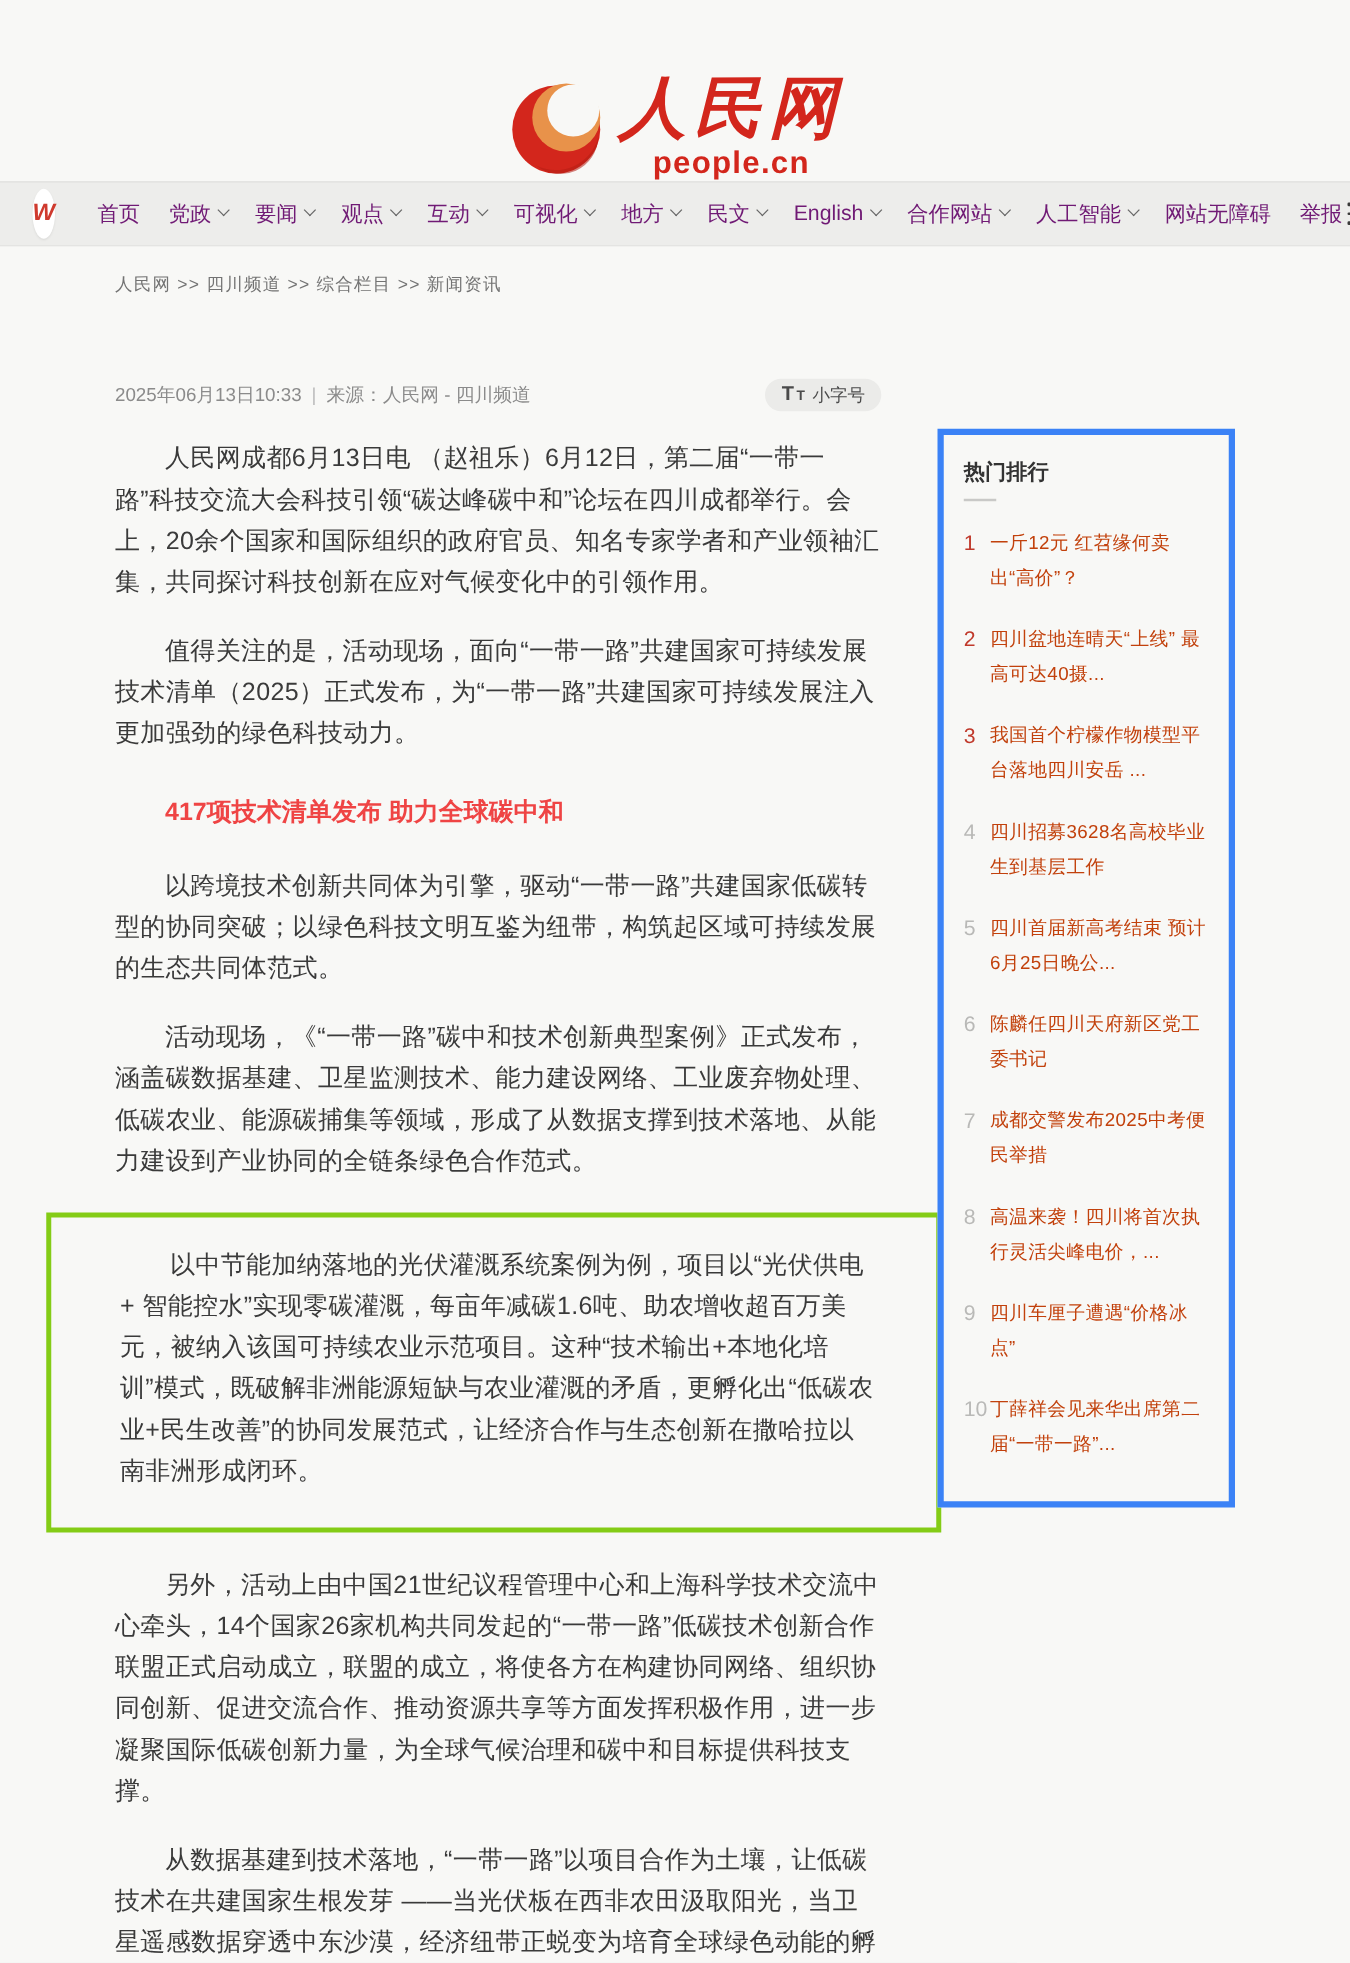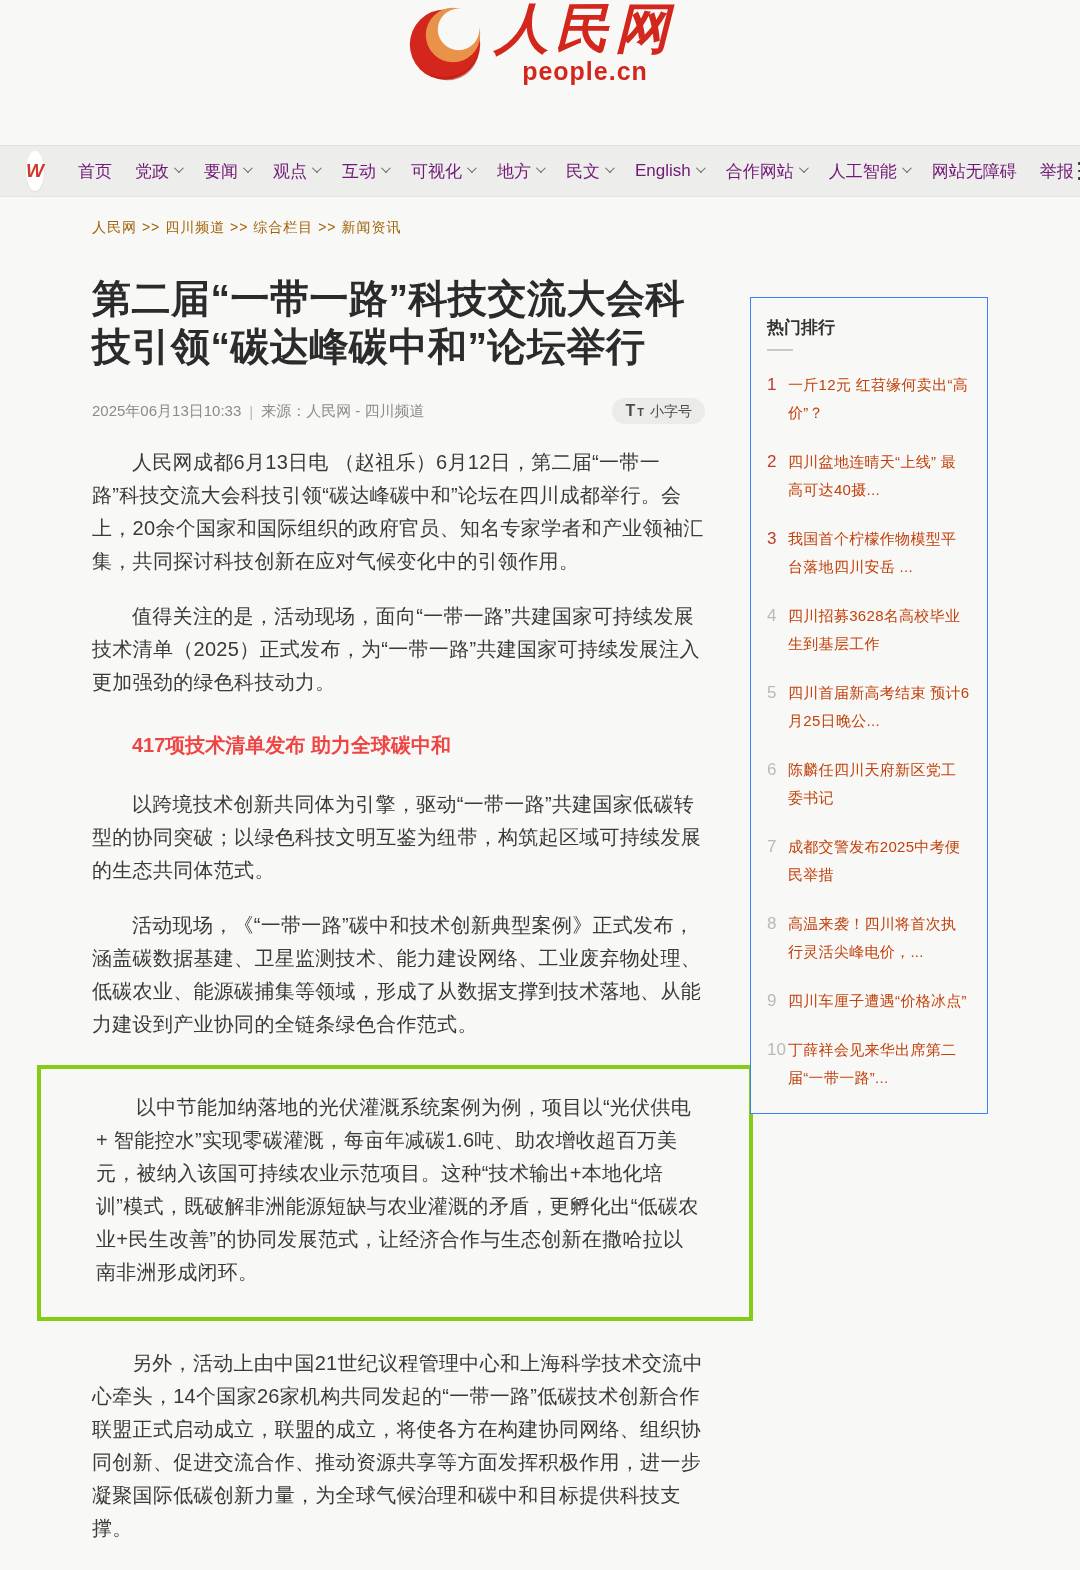--- a/index.html
+++ b/index.html
@@ -1,40 +1,40 @@
 <!DOCTYPE html>
 <html><head>
 <meta charset="utf-8">
 <style>
   * { margin:0; padding:0; box-sizing:border-box; }
   body { font-family:"Liberation Sans","DejaVu Sans",sans-serif; background:#eef0ef; }
   .page { width:1080px; height:1570px; margin:0 auto; background:#f8f8f6; overflow:hidden; position:relative; }
 
   
-  .site-header { height:145px; display:flex; align-items:flex-start; justify-content:center; background:#f8f8f6; }
+  .site-header { height:145px; display:flex; align-items:flex-end; justify-content:center; background:#f8f8f6; }
   .logo { display:flex; align-items:center; gap:10px; cursor:pointer; }
   .logo-ball { width:80px; height:80px; }
   .logo-textcol { display:flex; flex-direction:column; align-items:center; }
   .logo-cn { color:#d3261c; font-size:54px; font-weight:bold; letter-spacing:6px; line-height:1.05; font-style:italic; }
   .logo-en { color:#d3261c; font-size:25px; font-weight:bold; letter-spacing:1px; }
 
   
   .main-nav { height:52px; background:#ededeb; border-top:1px solid #e0e0de; border-bottom:1px solid #e4e4e2; display:flex; align-items:center; padding:0 26px; }
   .w-badge { width:40px; height:40px; background:#fff; border-radius:50%; display:flex; align-items:center; justify-content:center; box-shadow:0 1px 2px rgba(0,0,0,.08); margin-right:34px; cursor:pointer; }
   .w-badge span { color:#cf3a2e; font-weight:bold; font-size:19px; font-style:italic; }
   .nav-list { list-style:none; display:flex; align-items:center; gap:23px; }
   .nav-item { font-size:17px; color:#701a75; white-space:nowrap; cursor:pointer; display:flex; align-items:center; }
   .caret { display:inline-block; width:7px; height:7px; border-right:1.6px solid #666; border-bottom:1.6px solid #666; transform:rotate(45deg) translateY(-2px); margin-left:5px; margin-top:-3px; }
   .nav-right { margin-left:auto; display:flex; align-items:center; gap:30px; }
   .menu-icon { display:flex; flex-direction:column; gap:5px; cursor:pointer; padding:4px; }
   .menu-icon i { display:block; width:24px; height:2.5px; background:#3a3a3a; border-radius:1px; }
 
   
   .content-wrap { width:896px; margin:0 auto; }
-  .breadcrumb { padding-top:22px; font-size:14px; color:#a16207; letter-spacing:1px; cursor:pointer; }
+  .breadcrumb { padding-top:22px; font-size:14px; color:#737373; letter-spacing:1px; cursor:pointer; }
 
   
   .columns { display:flex; align-items:flex-start; justify-content:space-between; margin-top:38px; }
   .article-col { width:613px; }
   .side-col { width:238px; margin-top:22px; }
 
   
   .article-title { font-size:39px; line-height:1.22; color:#2b2b2b; font-weight:600; letter-spacing:.5px; }
   .meta-row { display:flex; align-items:center; margin-top:28px; font-size:15px; color:#8b8b8b;text-align:right; }
   .meta-sep { margin:0 8px; color:#bbb; }
@@ -43,21 +43,21 @@
   .fp-small { font-size:11px; font-weight:bold; line-height:1.2; margin-left:-4px; }
   .fp-label { font-size:14px; line-height:1.1; }
 
   .article-body { margin-top:20px; font-size:20px; line-height:33px; color:#3a3a3a; }
   .article-body p { text-indent:2em; margin:22px 0; letter-spacing:.3px; }
   .article-subhead { font-weight:bold; color:#ef4444; text-indent:2em; margin:30px 0 26px; font-size:20px; }
   .highlight-box { border:4px solid #84cc16; margin:24px -48px 26px -55px; padding:8px 48px 14px 55px; }
   .highlight-box p { margin:14px 0; }
 
   
-  .hot-box { border:1px solid #3b82f6; padding:18px 16px 0; background:#f8f8f6; }
+  .hot-box { border:5px solid #3b82f6; padding:18px 16px 10px; background:#f8f8f6;margin-top:46px; }
   .hot-title { font-size:17px; font-weight:bold; color:#333; }
   .hot-divider { width:26px; height:2px; background:#c9c9c7; margin:10px 0 20px; }
   .hot-list { list-style:none; }
   .hot-item { display:flex; gap:8px; margin-bottom:21px; cursor:pointer; }
   .hot-rank { font-size:17px; line-height:28px; color:#b9b9b7; min-width:13px; }
   .hot-item.top .hot-rank { color:#c0392b; }
   .hot-text { font-size:15px; line-height:28px; color:#c2410c; letter-spacing:.3px; }
 </style>
 </head>
 <body>
@@ -144,21 +144,20 @@
     </div>
   </nav>
 
   <div class="content-wrap">
 
     <div class="breadcrumb">人民网 &gt;&gt; 四川频道 &gt;&gt; 综合栏目 &gt;&gt; 新闻资讯</div>
 
     <div class="columns">
 
       <div class="article-col">
-        <h1 class="article-title">第二届“一带一路”科技交流大会科技引领“碳达峰碳中和”论坛举行</h1>
 
         <div class="meta-row">
           <span>2025年06月13日10:33</span>
           <span class="meta-sep">|</span>
           <span>来源：</span>
           <span>人民网 - 四川频道</span>
           <div class="font-pill">
             <span class="fp-big">T</span>
             <span class="fp-small">T</span>
             <span class="fp-label">小字号</span>

